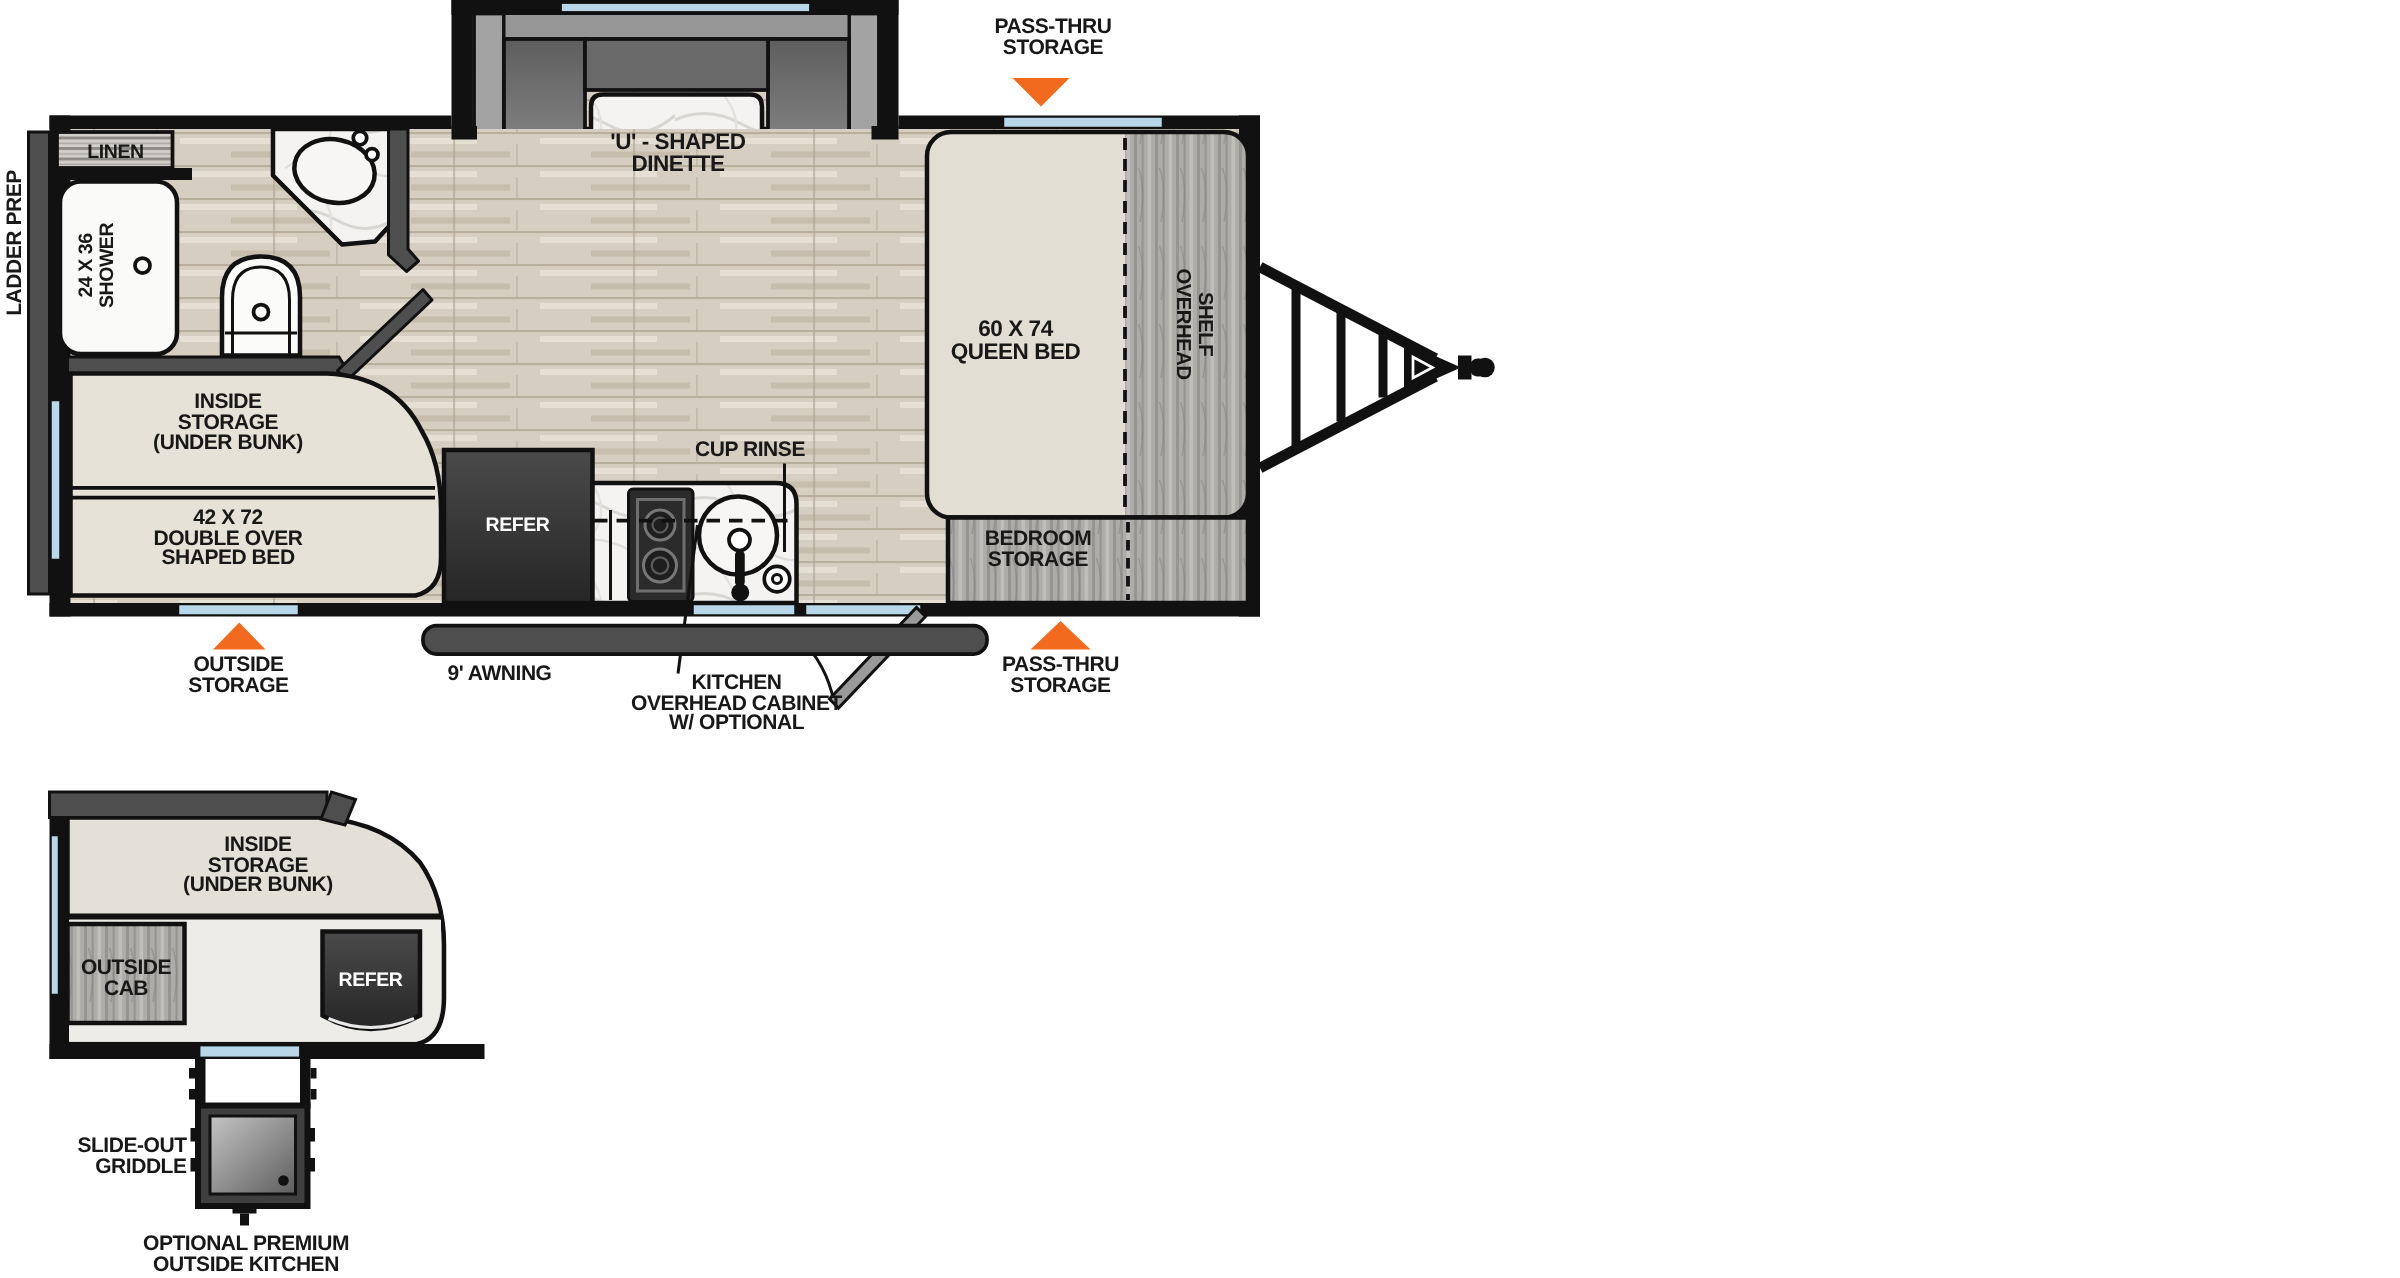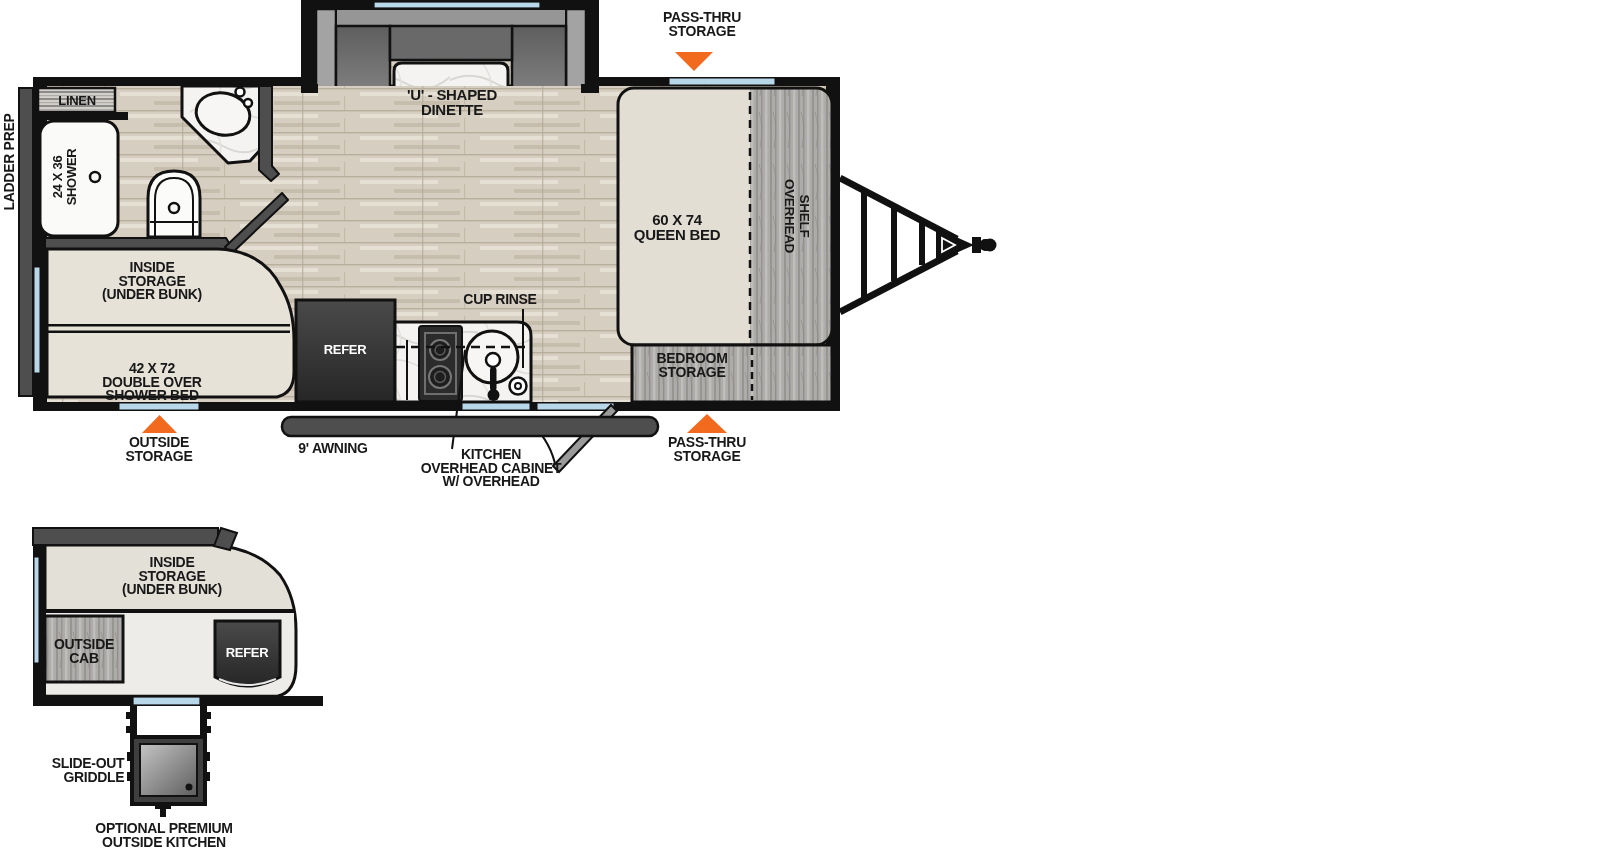--- a/index.html
+++ b/index.html
@@ -231,40 +231,40 @@
   <div class="lbl fs13" style="left:77px;top:94px;">LINEN</div>
   <div class="lbl fs15" style="left:677px;top:201px;margin-top:11px;">
     <span class="ln">60 X 74</span>
         <span class="ln">QUEEN BED</span>
   </div>
   <div class="lbl" style="left:152px;top:261px;">
     <span class="ln">INSIDE</span>
         <span class="ln">STORAGE</span>
         <span class="ln">(UNDER BUNK)</span>
   </div>
-  <div class="lbl" style="left:152px;top:338px;margin-top:24px;">
+  <div class="lbl" style="left:152px;top:338px;">
     <span class="ln">42 X 72</span>
         <span class="ln">DOUBLE OVER</span>
-        <span class="ln">SHOWER BED</span>
+        <span class="ln">SHAPED BED</span>
   </div>
   <div class="lbl white fs13" style="left:345px;top:343px;">REFER</div>
   <div class="lbl" style="left:484px;top:293px;margin-left:16px;">CUP RINSE</div>
   <div class="lbl" style="left:692px;top:352px;">
     <span class="ln">BEDROOM</span>
         <span class="ln">STORAGE</span>
   </div>
   <div class="lbl" style="left:159px;top:436px;">
     <span class="ln">OUTSIDE</span>
         <span class="ln">STORAGE</span>
   </div>
   <div class="lbl" style="left:333px;top:442px;">9' AWNING</div>
   <div class="lbl" style="left:443px;top:448px;margin-left:48px;">
     <span class="ln">KITCHEN</span>
         <span class="ln">OVERHEAD CABINET</span>
-        <span class="ln">W/ OVERHEAD</span>
+        <span class="ln">W/ OPTIONAL</span>
   </div>
   <div class="lbl" style="left:707px;top:436px;">
     <span class="ln">PASS-THRU</span>
         <span class="ln">STORAGE</span>
   </div>
 
   <div class="lbl" style="left:172px;top:556px;">
     <span class="ln">INSIDE</span>
         <span class="ln">STORAGE</span>
         <span class="ln">(UNDER BUNK)</span>

